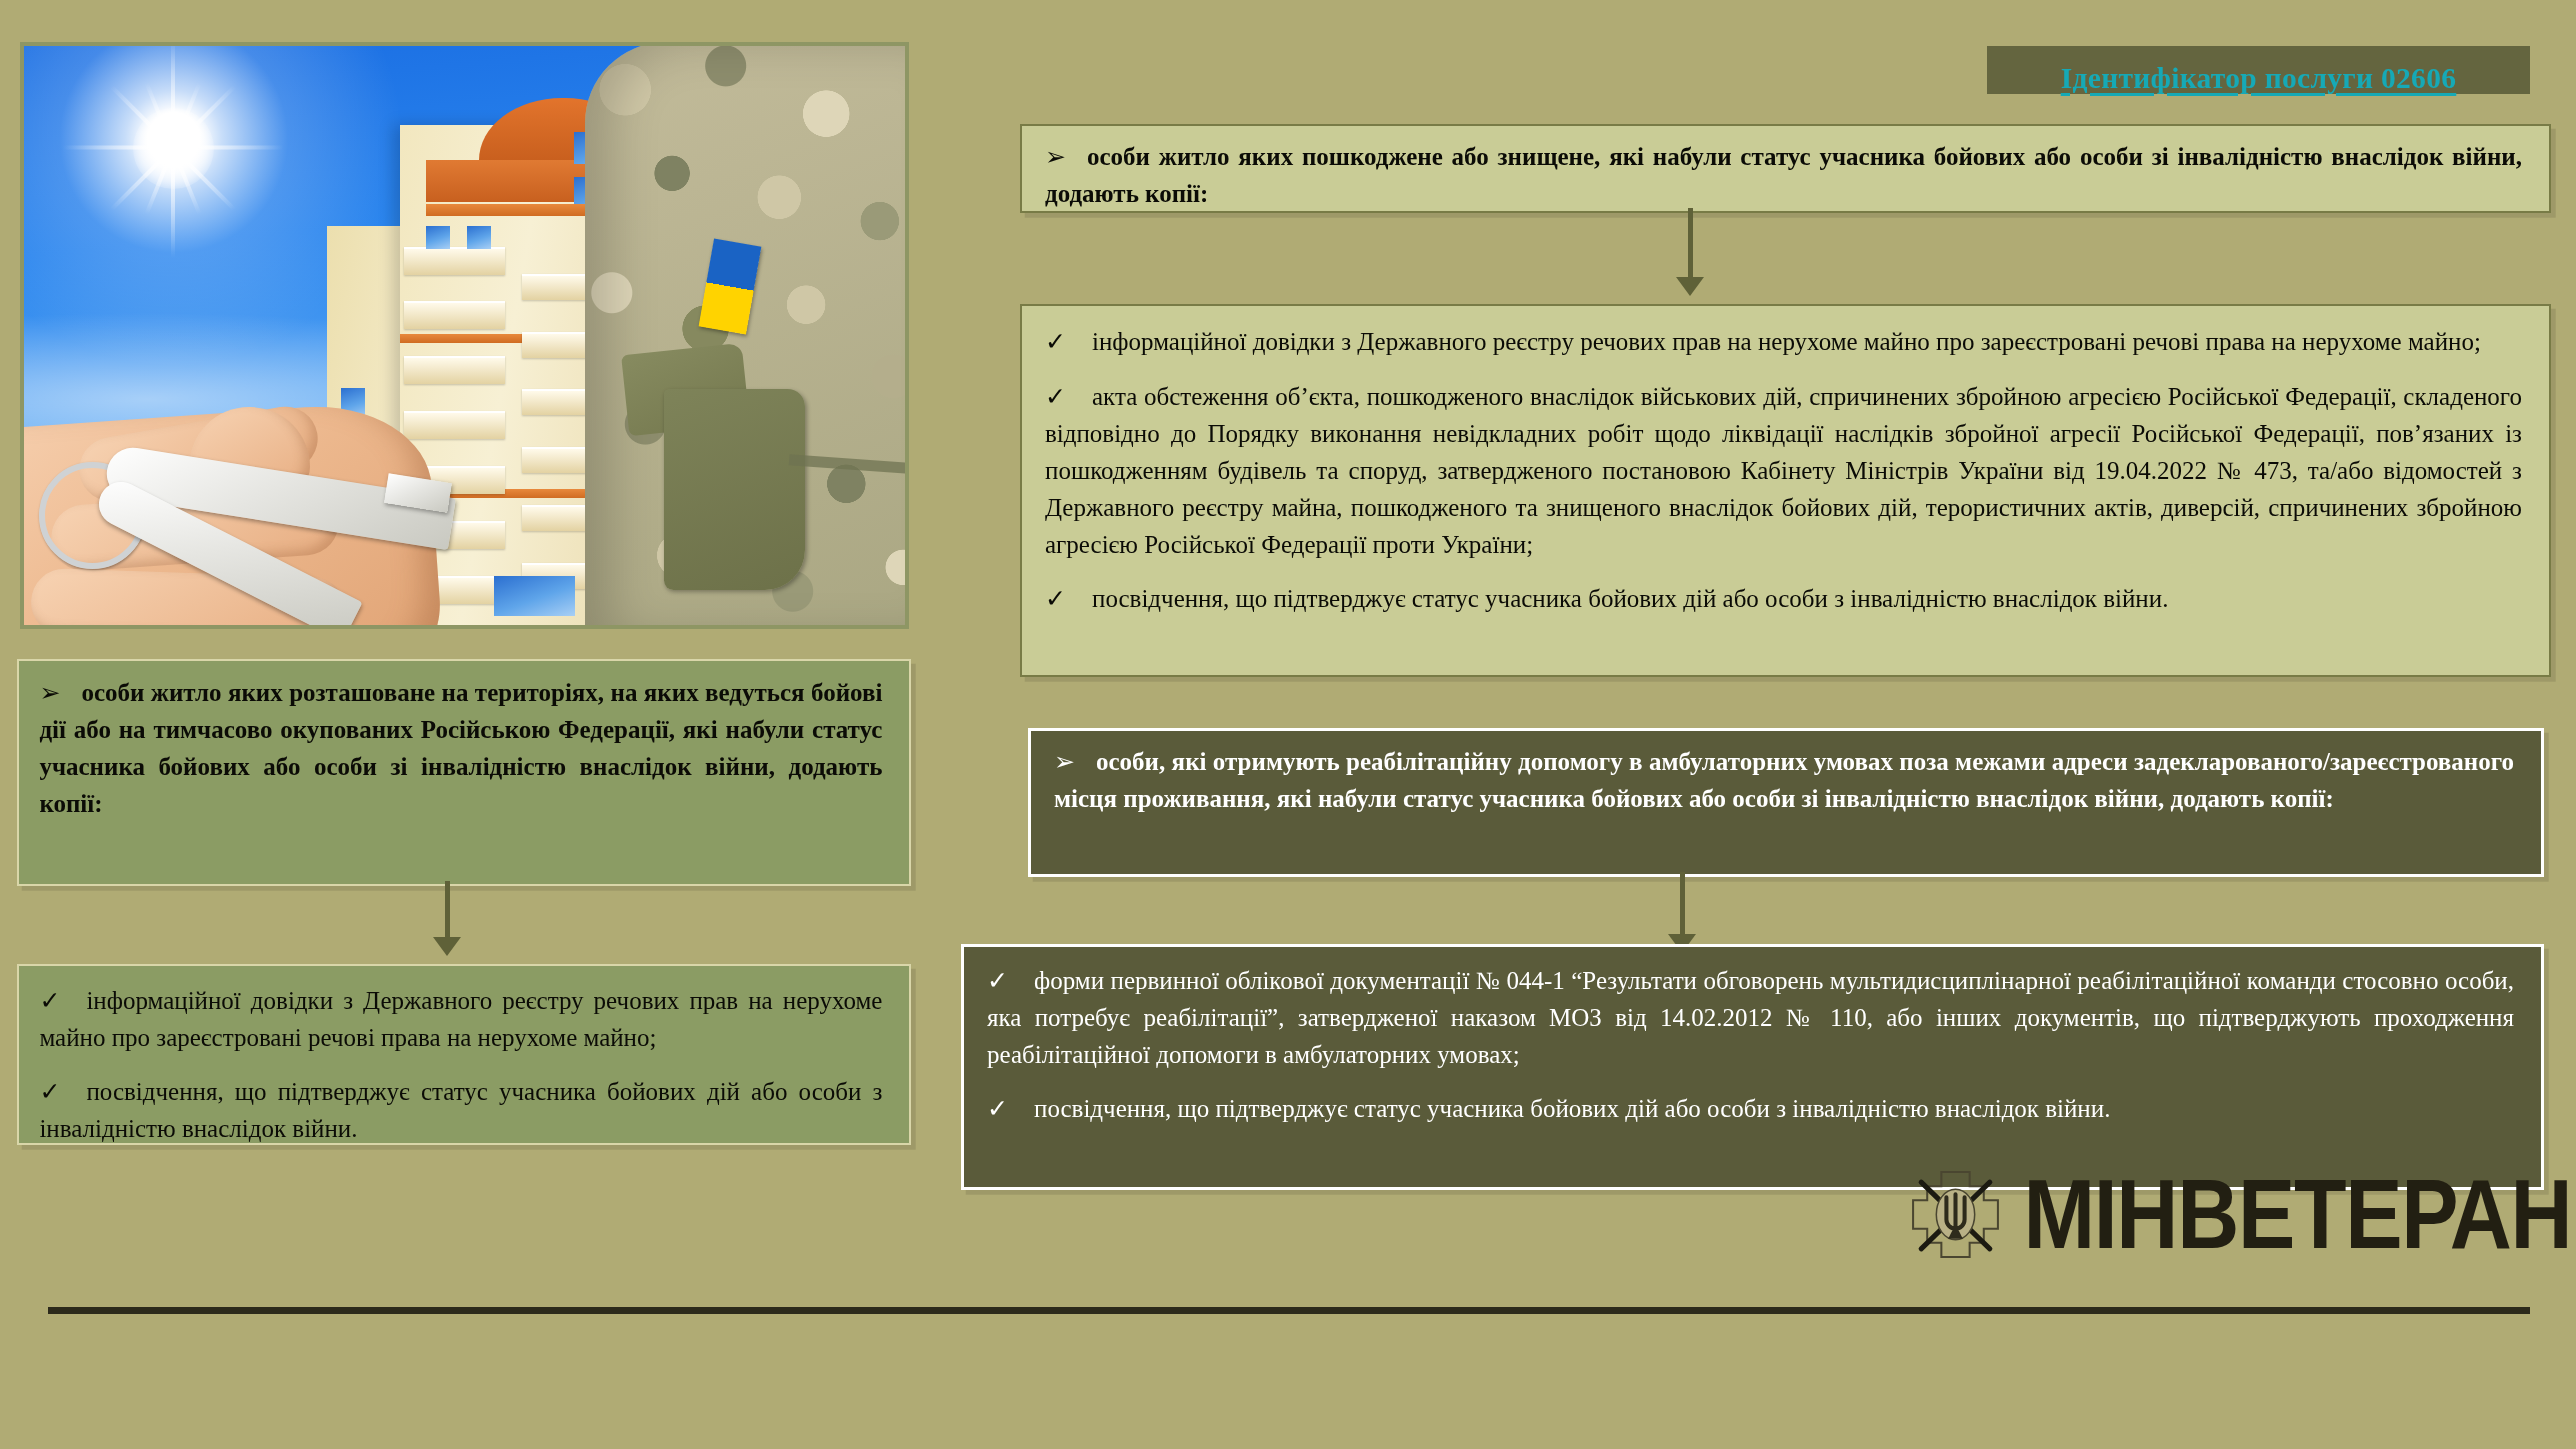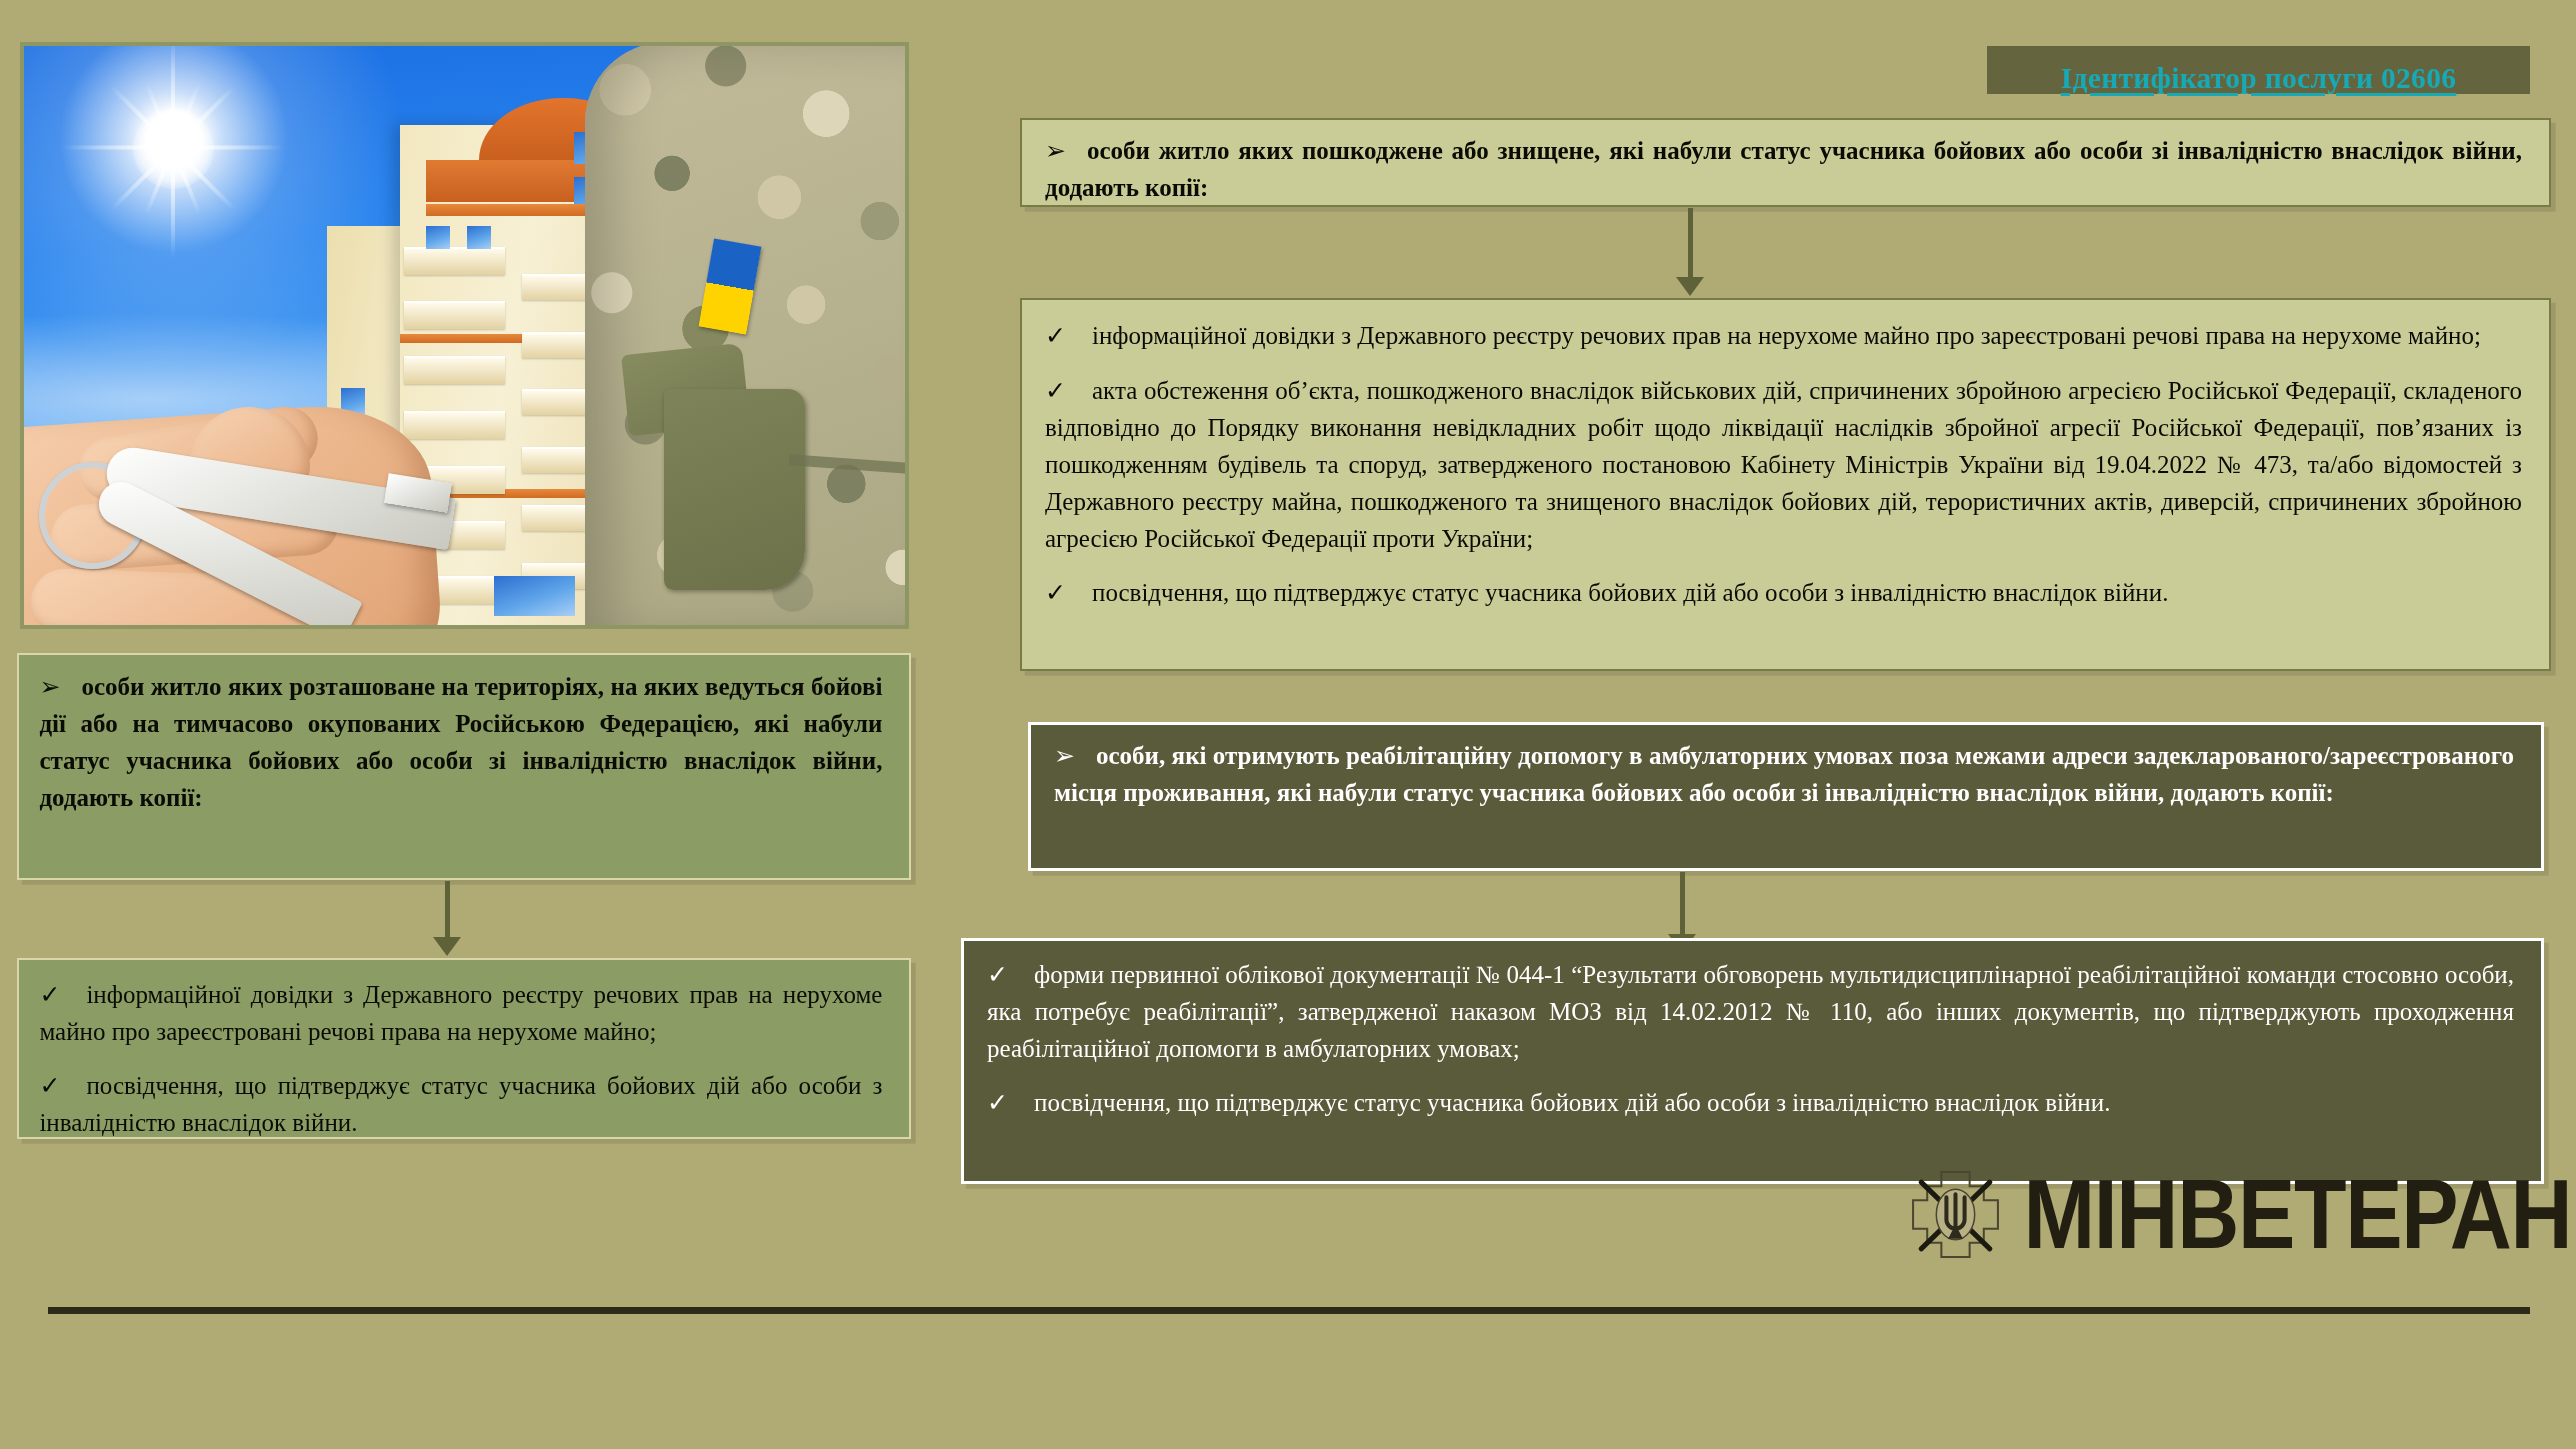--- a/index.html
+++ b/index.html
@@ -186,20 +186,21 @@
     width: 48px; height: 89px;
     transform: rotate(10deg);
     box-shadow: 1.3px 2px 4px rgba(0,0,0,.35);
     background: linear-gradient(180deg,#1a63c4 0%,#1a63c4 50%,#ffd300 50%,#ffd300 100%);
   }
 
   
   .box {
     position: absolute;
     box-shadow: 4.7px 4.7px 0 rgba(0,0,0,0.10);
+    margin-top: 6px;
   }
   .box-light {
     background: #c9cc96;
     border: 2.7px solid #787b46;
   }
   .box-green {
     background: #8b9c64;
     border: 2.7px solid #d9d6a9;
   }
   .box-dark {
@@ -390,21 +391,21 @@
   </div>
 
   <div class="arrow" style="left:1680px;top:872px;height:64px;"></div>
 
   <div class="box box-dark" style="left:961px;top:938px;width:1583px;height:246px;padding:14.8px 27px 12px 23px;">
     <p class="para white"><span class="bullet-check">✓</span><span>форми первинної облікової документації № 044-1 “Результати обговорень мультидисциплінарної реабілітаційної команди стосовно особи, яка потребує реабілітації”, затвердженої наказом МОЗ від 14.02.2012 № 110, або інших документів, що підтверджують проходження реабілітаційної допомоги в амбулаторних умовах;</span></p>
     <p class="para white"><span class="bullet-check">✓</span><span>посвідчення, що підтверджує статус учасника бойових дій або особи з інвалідністю внаслідок війни.</span></p>
   </div>
 
   <div class="box box-green" style="left:17.4px;top:653px;width:894px;height:227px;padding:13.4px 27px 12px 20px;">
-    <p class="para b"><span class="bullet-arrow">➢</span><span>особи житло яких розташоване на територіях, на яких ведуться бойові дії або на тимчасово окупованих Російською Федерацією, які набули статус учасника бойових або особи зі інвалідністю внаслідок війни, додають копії:</span></p>
+    <p class="para b"><span class="bullet-arrow">➢</span><span>особи житло яких розташоване на територіях, на яких ведуться бойові дії або на тимчасово окупованих Російською Федерації, які набули статус учасника бойових або особи зі інвалідністю внаслідок війни, додають копії:</span></p>
   </div>
 
   <div class="arrow" style="left:445px;top:881px;height:58px;"></div>
 
   <div class="box box-green" style="left:17.4px;top:958px;width:894px;height:181px;padding:16px 27px 12px 20px;">
     <p class="para"><span class="bullet-check">✓</span><span>інформаційної довідки з Державного реєстру речових прав на нерухоме майно про зареєстровані речові права на нерухоме майно;</span></p>
     <p class="para"><span class="bullet-check">✓</span><span>посвідчення, що підтверджує статус учасника бойових дій або особи з інвалідністю внаслідок війни.</span></p>
   </div>
 
   <div class="logo">

